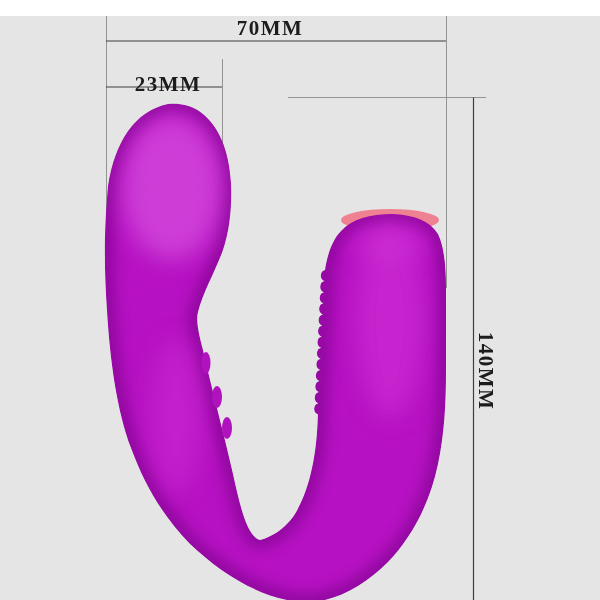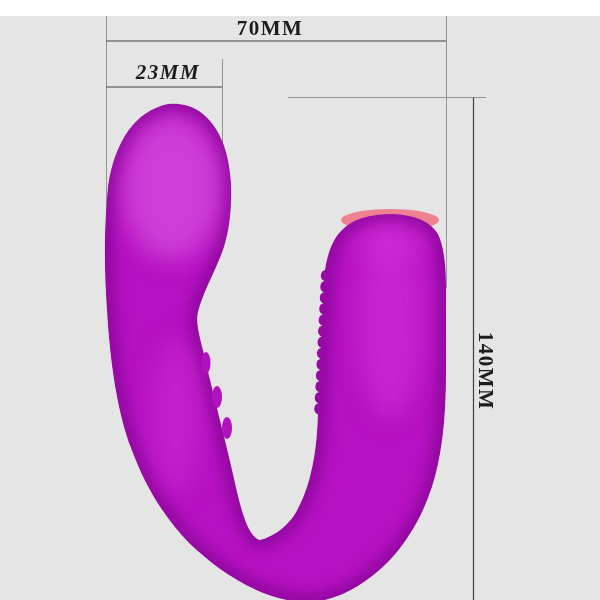--- a/index.html
+++ b/index.html
@@ -87,17 +87,17 @@
 
     <g fill="#b013bd">
       <ellipse cx="206" cy="347" rx="4.5" ry="11"></ellipse>
       <ellipse cx="217" cy="381" rx="5" ry="11"></ellipse>
       <ellipse cx="227" cy="412" rx="5" ry="11"></ellipse>
     </g>
   </svg>
 
   <div class="dim-label" style="left:215px; top:0px;">70MM</div>
 
-  <div class="dim-label" style="left:113px; top:44px;font-style:italic;">23MM</div>
+  <div class="dim-label" style="left:113px; top:56px;">23MM</div>
 
   <div class="dim-label vertical" style="left:431px; top:343px;">140MM</div>
 
 </div>
 
 </body></html>

